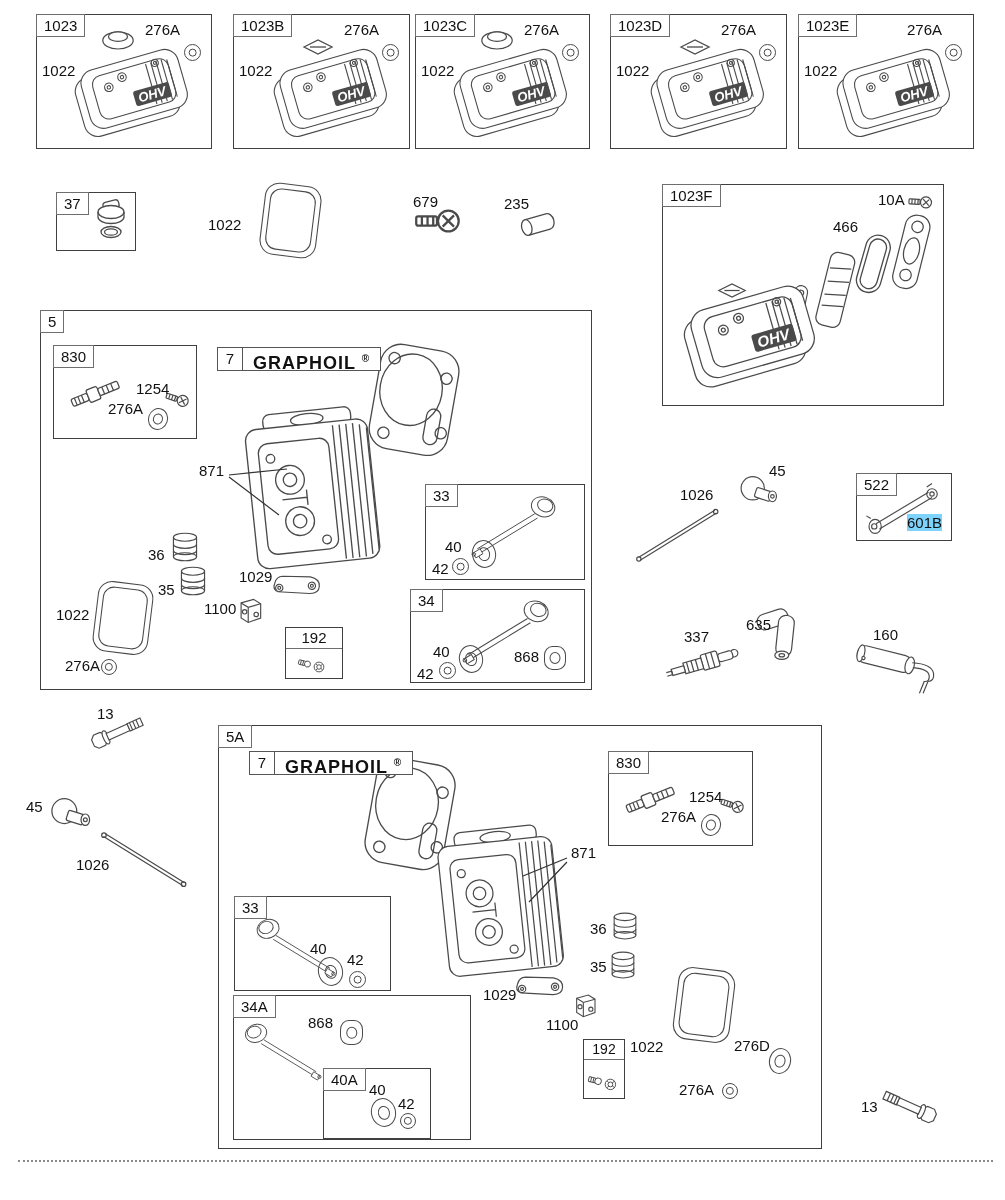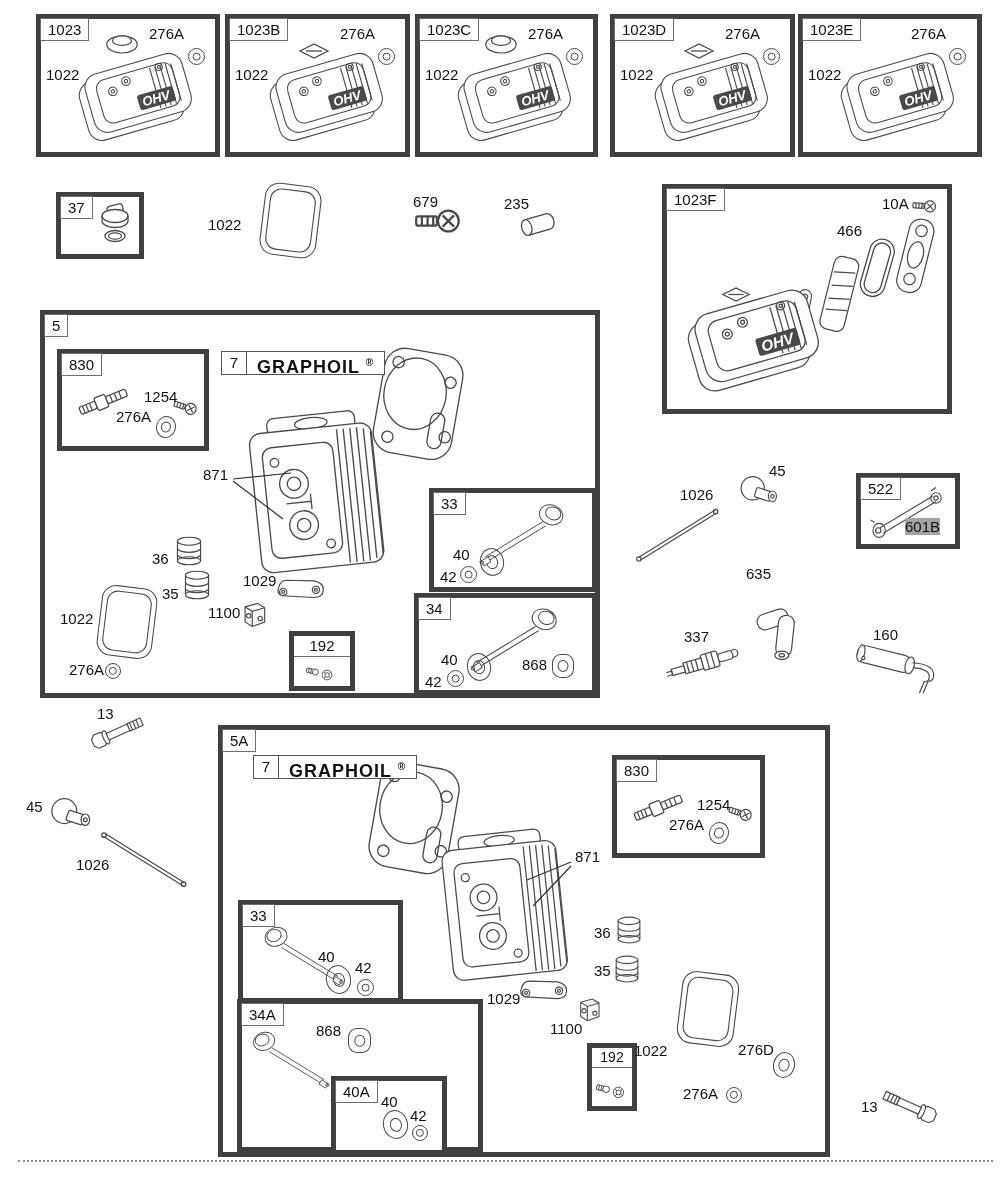--- a/index.html
+++ b/index.html
@@ -1,18 +1,18 @@
 <!DOCTYPE html>
 <html><head>
 <meta charset="utf-8">
 <style>
   html,body{margin:0;padding:0;background:#fff;}
   .canvas{position:relative;width:1005px;height:1200px;background:#ffffff;
           font-family:"Liberation Sans",sans-serif;color:#111;overflow:hidden;}
-  .box{position:absolute;border:5px solid #404040;background:#fff;}
+  .box{position:absolute;border:1px solid #404040;background:#fff;}
   .corner{position:absolute;left:-1px;top:-1px;border:1px solid #6e6e6e;background:#fff;
           padding:0 7px;height:21px;line-height:21px;font-size:15px;white-space:nowrap;z-index:3;}
   .lbl{position:absolute;font-size:15px;line-height:17px;white-space:nowrap;z-index:2;}
   .art{position:absolute;z-index:1;}
   .ring{position:absolute;border:1.4px solid #4a4a4a;border-radius:50%;background:#fff;}
   .ring .in{position:absolute;left:50%;top:50%;transform:translate(-50%,-50%);
             border:1.2px solid #4a4a4a;border-radius:50%;width:45%;height:45%;background:#fff;}
   .graphoil{position:absolute;display:flex;align-items:stretch;border:1px solid #555;background:#fff;height:22px;z-index:3;}
   .graphoil .gcell{width:24px;border-right:1px solid #555;text-align:center;font-size:15px;line-height:22px;}
   .graphoil .gname{padding:0 10px;font-weight:bold;font-size:18px;letter-spacing:1px;line-height:22px;}
@@ -292,21 +292,21 @@
       </div>
   <span class="lbl" style="left:5px;top:47px">1022</span>
   <svg class="art" style="left:24px;top:20px" width="140" height="108">
         <use href="#s-cover"></use>
       </svg>
   <svg class="art" style="left:62px;top:12px" width="38" height="25">
         <use href="#s-capknob"></use>
       </svg>
 </div>
 
-<div class="box" style="left:225px;top:14px;width:175px;height:133px">
+<div class="box" style="left:233px;top:14px;width:175px;height:133px">
   <div class="corner"><span>1023B</span></div>
   <span class="lbl" style="left:110px;top:6px">276A</span>
   <div class="ring" style="left:148px;top:29px;width:15px;height:15px">
         <div class="in"></div>
       </div>
   <span class="lbl" style="left:5px;top:47px">1022</span>
   <svg class="art" style="left:26px;top:20px" width="140" height="108">
         <use href="#s-cover"></use>
       </svg>
   <svg class="art" style="left:66px;top:22px" width="36" height="20">
@@ -522,24 +522,24 @@
 <span class="lbl" style="left:680px;top:486px">1026</span>
 <svg class="art" style="left:630px;top:503px" width="95" height="60">
       <use href="#s-pushrod"></use>
     </svg>
 
 <div class="box" style="left:856px;top:473px;width:94px;height:66px">
   <div class="corner"><span>522</span></div>
   <svg class="art" style="left:4px;top:6px" width="86" height="56">
         <use href="#s-tube"></use>
       </svg>
-  <span class="lbl" style="left:44px;top:40px;background:#a3a3a3">601B</span>
-</div>
-
-<span class="lbl" style="left:746px;top:565px">635</span>
+  <span class="lbl" style="left:50px;top:40px;background:#7dd3fc">601B</span>
+</div>
+
+<span class="lbl" style="left:746px;top:616px">635</span>
 <svg class="art" style="left:753px;top:602px" width="52" height="60">
       <use href="#s-boot"></use>
     </svg>
 <span class="lbl" style="left:684px;top:628px">337</span>
 <svg class="art" style="left:658px;top:640px" width="90" height="52">
       <use href="#s-plug"></use>
     </svg>
 <span class="lbl" style="left:873px;top:626px">160</span>
 <svg class="art" style="left:850px;top:628px" width="104" height="70">
       <use href="#s-wrench"></use>

